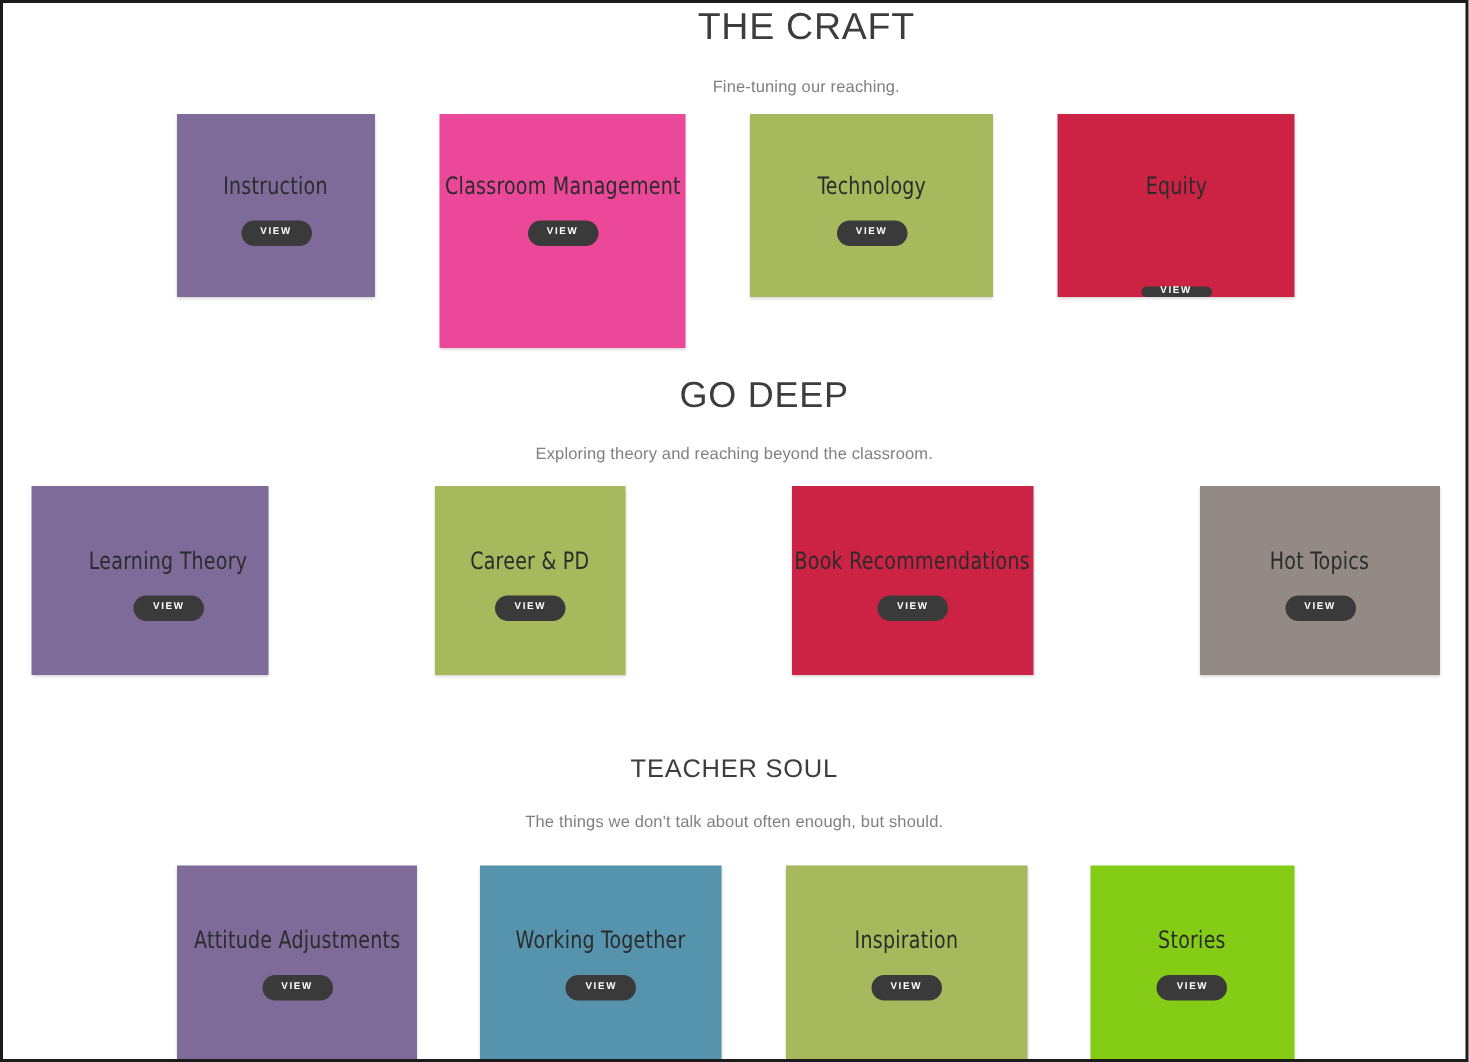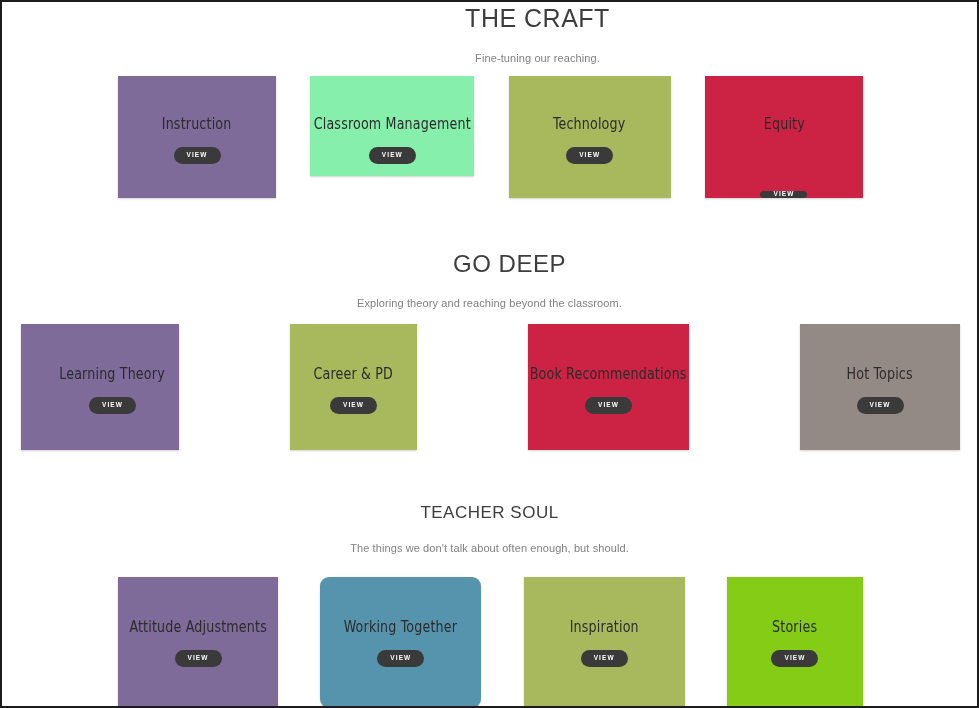--- a/index.html
+++ b/index.html
@@ -99,25 +99,25 @@
 <div id="page">
 
   <div class="section" style="top:0px;margin-left:48px;">
     <div class="section-head">
       <h2 class="section-title" style="font-size:25px; padding-top:4px;">THE CRAFT</h2>
       <p class="section-sub" style="padding-top:22px;">Fine-tuning our reaching.</p>
     </div>
   </div>
 
   <div class="card-row" style="left:116px; top:74px; width:745px;">
-    <div class="card" style="width:158px; height:122px; background:#7e6b99;">
+    <div class="card" style="width:132px; height:122px; background:#7e6b99;">
       <div class="card-title" style="margin-top:40px;">Instruction</div>
       <button class="view-btn" style="margin-top:15px;">VIEW</button>
     </div>
-    <div class="card" style="width:164px; height:100px; background:#86efac;">
+    <div class="card" style="width:164px; height:156px; background:#ec4899;">
       <div class="card-title" style="margin-top:40px;">Classroom Management</div>
       <button class="view-btn" style="margin-top:15px;">VIEW</button>
     </div>
     <div class="card" style="width:162px; height:122px; background:#a8b85c;">
       <div class="card-title" style="margin-top:40px;">Technology</div>
       <button class="view-btn" style="margin-top:15px;">VIEW</button>
     </div>
     <div class="card" style="width:158px; height:122px; background:#cc2344;gap:44px;">
       <div class="card-title" style="margin-top:40px;">Equity</div>
       <button class="view-btn" style="margin-top:15px;">VIEW</button>
@@ -155,21 +155,21 @@
       <h2 class="section-title" style="font-size:17px;">TEACHER SOUL</h2>
       <p class="section-sub" style="padding-top:22px;">The things we don't talk about often enough, but should.</p>
     </div>
   </div>
 
   <div class="card-row" style="left:116px; top:575px; width:745px;">
     <div class="card" style="width:160px; height:131px; background:#7e6b99;">
       <div class="card-title" style="margin-top:42px;">Attitude Adjustments</div>
       <button class="view-btn" style="margin-top:15px;">VIEW</button>
     </div>
-    <div class="card" style="width:161px; height:131px; background:#5694ad;border-radius:9px;">
+    <div class="card" style="width:161px; height:131px; background:#5694ad;">
       <div class="card-title" style="margin-top:42px;">Working Together</div>
       <button class="view-btn" style="margin-top:15px;">VIEW</button>
     </div>
     <div class="card" style="width:161px; height:131px; background:#a8b85c;">
       <div class="card-title" style="margin-top:42px;">Inspiration</div>
       <button class="view-btn" style="margin-top:15px;">VIEW</button>
     </div>
     <div class="card" style="width:136px; height:131px; background:#84cc16;">
       <div class="card-title" style="margin-top:42px;">Stories</div>
       <button class="view-btn" style="margin-top:15px;">VIEW</button>

